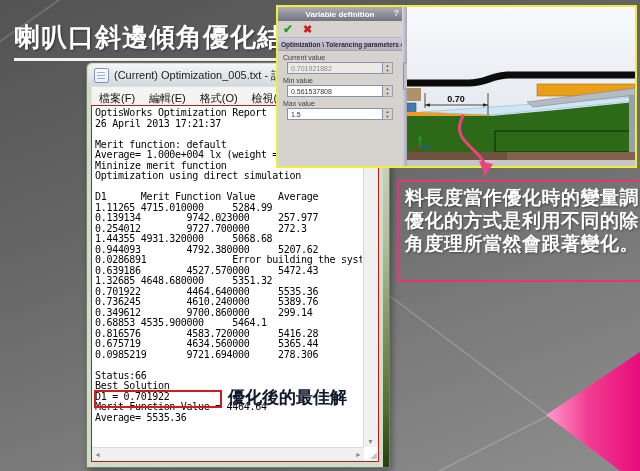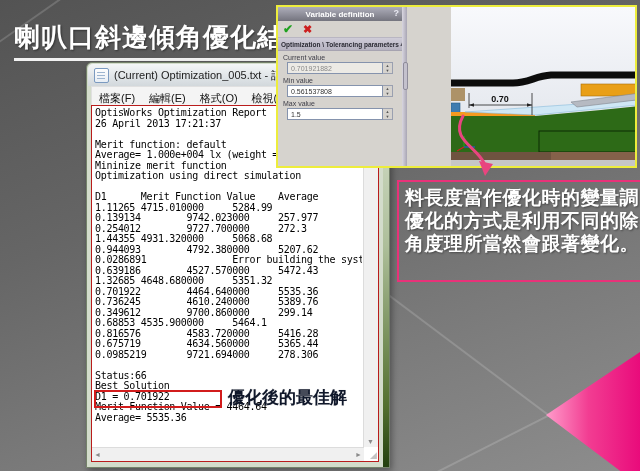--- a/index.html
+++ b/index.html
@@ -62,21 +62,21 @@
   .vd-label{font-size:7px;color:#3c3c46;margin-bottom:1px;}
   .vd-inputrow{display:flex;align-items:stretch;width:106px;height:12px;margin-left:4px;}
   .vd-input{flex:1;border:1px solid #8593ad;background:#fff;font-size:7px;color:#333;
             display:flex;align-items:center;padding-left:3px;overflow:hidden;white-space:nowrap;}
   .vd-input.disabled{background:#eceae5;color:#8a8a8a;}
   .vd-spin{width:9px;border:1px solid #9aa0b0;border-left:none;background:#d6d3ce;
            display:flex;flex-direction:column;}
   .vd-spin span{flex:1;font-size:4px;line-height:5px;color:#555;text-align:center;}
   .splitter{width:5px;flex:none;background:linear-gradient(90deg,#d9d6e0,#a9a6b4);position:relative;}
   .splitter-handle{position:absolute;top:55px;left:1px;width:3px;height:26px;background:#c4c1cd;border:1px solid #8f8c9a;border-radius:2px;}
-  .cadwrap{flex:1;position:relative;overflow:hidden;padding-left:44px;}
+  .cadwrap{flex:1;position:relative;overflow:hidden;}
   .cadwrap svg{display:block;}
 
   
   .arrow-svg{position:absolute;left:430px;top:100px;width:100px;height:90px;pointer-events:none;}
   .callout{position:absolute;left:397px;top:180px;width:235px;height:94px;border:2px solid #e83279;
            padding:4px 0 0 6px;box-sizing:content-box;}
   .callout div{color:#ffffff;font-size:19px;font-weight:bold;line-height:23px;letter-spacing:0.5px;
                text-shadow:1px 1px 2px rgba(0,0,0,.4);white-space:nowrap;}
 </style>
 </head>

